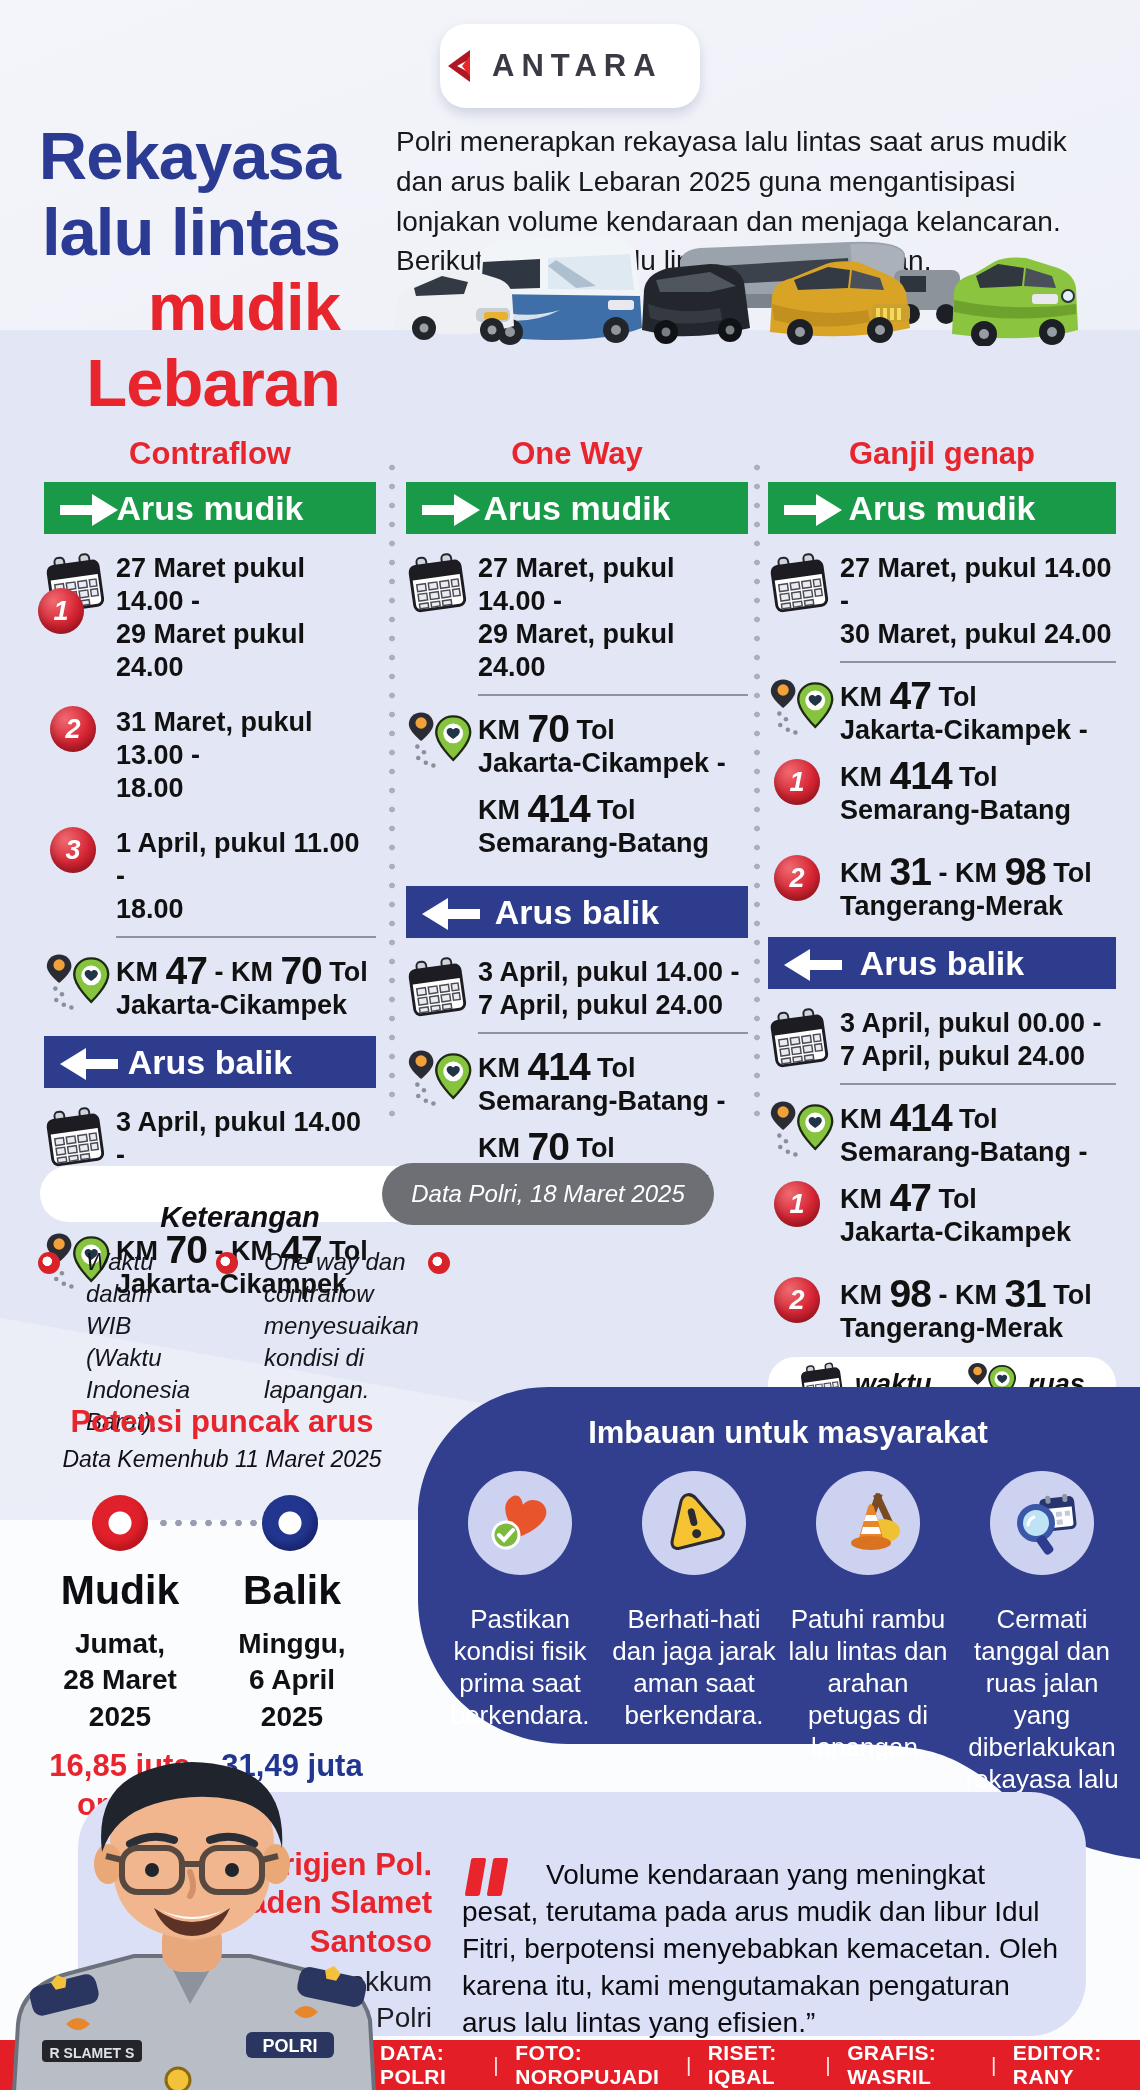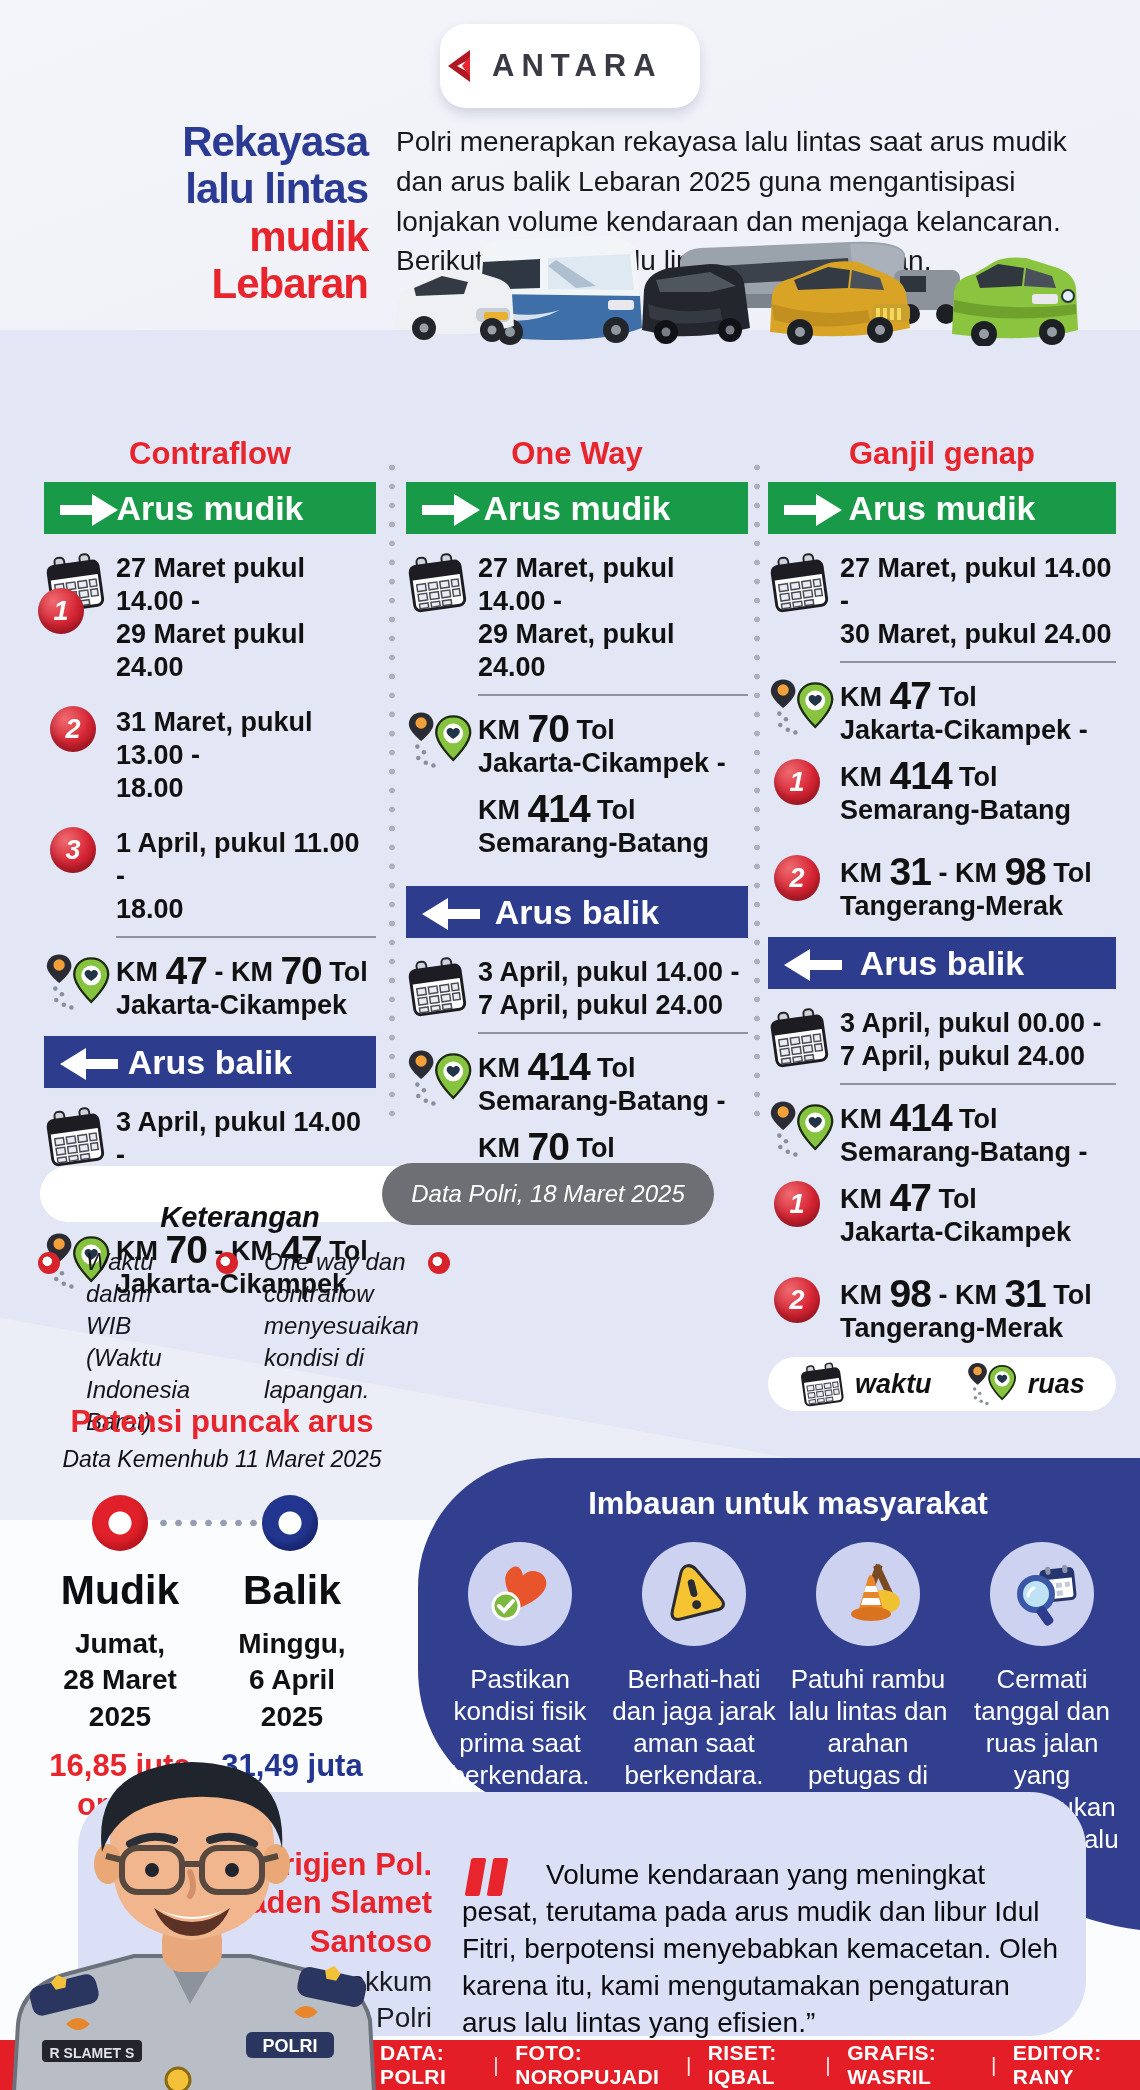--- a/index.html
+++ b/index.html
@@ -9,22 +9,22 @@
   
   .bg-mid{position:absolute;left:0;top:330px;width:1140px;height:1190px;background:#e2e6f5;
           clip-path:polygon(0 0,100% 0,100% 100%,0 83%);}
   .bg-bottom{position:absolute;left:0;top:1520px;width:1140px;height:570px;background:#fbfcfe;}
 
   
   .logo-pill{position:absolute;left:440px;top:24px;width:260px;height:84px;background:#fff;
              border-radius:26px;box-shadow:0 6px 12px rgba(60,70,120,.18);
              display:flex;align-items:center;justify-content:flex-start;gap:12px;}
   .logo-word{font-size:31px;font-weight:600;letter-spacing:7px;color:#3a3a45;}
-  .title{position:absolute;left:56px;top:118px;width:312px;text-align:right;
-         font-weight:800;font-size:42px;line-height:1.13;letter-spacing:-1px;}
+  .title{position:absolute;left:28px;top:118px;width:312px;text-align:right;
+         font-weight:800;font-size:67px;line-height:1.13;letter-spacing:-1px;}
   .title .t-blue{color:#2b3a92;display:block;}
   .title .t-red{color:#e8252c;display:block;}
   .intro{position:absolute;left:396px;top:122px;width:676px;font-size:28px;line-height:1.42;color:#17171c;}
 
   
   .col{position:absolute;top:436px;}
   #col1{left:44px;width:332px;}
   #col2{left:406px;width:342px;}
   #col3{left:768px;width:348px;}
   .col-title{font-size:31px;font-weight:800;color:#e8252c;text-align:center;margin-bottom:10px;}
@@ -84,28 +84,28 @@
            background-size:15px 8px;background-repeat:repeat-x;}
   .peak-cols{display:flex;margin-top:8px;}
   .peak-col{width:168px;text-align:center;}
   .peak-col+.peak-col{margin-left:4px;}
   .peak-label{font-size:41px;font-weight:800;color:#0d0d12;}
   .peak-date{font-size:28px;font-weight:700;color:#111;line-height:1.3;margin-top:12px;white-space:pre-line;}
   .peak-val{font-size:31px;font-weight:800;line-height:1.25;margin-top:12px;white-space:pre-line;}
   .peak-val.red{color:#e8252c;} .peak-val.blue{color:#23368f;}
 
   
-  .panel-wrap{position:absolute;left:418px;top:1458px;width:722px;height:472px;}
+  .panel-wrap{position:absolute;left:418px;top:1387px;width:722px;height:472px;}
   .panel-wrap svg.blob{position:absolute;left:0;top:0;}
   .panel-title{position:absolute;left:60px;top:28px;width:620px;text-align:center;color:#fff;
                font-size:31px;font-weight:700;}
   .adv-items{position:absolute;left:18px;top:84px;width:690px;display:flex;justify-content:space-between;}
   .adv{width:168px;display:flex;flex-direction:column;align-items:center;}
   .adv-circle{width:104px;height:104px;border-radius:50%;background:#ccd2f0;display:flex;align-items:center;justify-content:center;}
-  .adv-tx{margin-top:17px;color:#fff;font-size:26px;line-height:32px;text-align:center;}
+  .adv-tx{margin-top:28px;color:#fff;font-size:26px;line-height:32px;text-align:center;}
 
   
   .quote-panel{position:absolute;left:78px;top:1792px;width:1008px;height:244px;background:#dbe0f6;border-radius:56px;}
   .q-name{position:absolute;left:150px;top:1846px;width:282px;text-align:right;color:#e8252c;
           font-size:31px;font-weight:800;line-height:1.24;white-space:pre-line;}
   .q-role{position:absolute;left:150px;top:1964px;width:282px;text-align:right;color:#1c1c22;
           font-size:28px;line-height:1.28;white-space:pre-line;}
   .q-mark{position:absolute;left:468px;top:1858px;display:flex;gap:7px;}
   .q-mark i{display:block;width:15px;height:38px;background:#e8252c;transform:skewX(-10deg);border-radius:2px;}
   .q-text{position:absolute;left:462px;top:1856px;width:606px;font-size:28px;line-height:37px;color:#0c0c10;text-indent:84px;}

